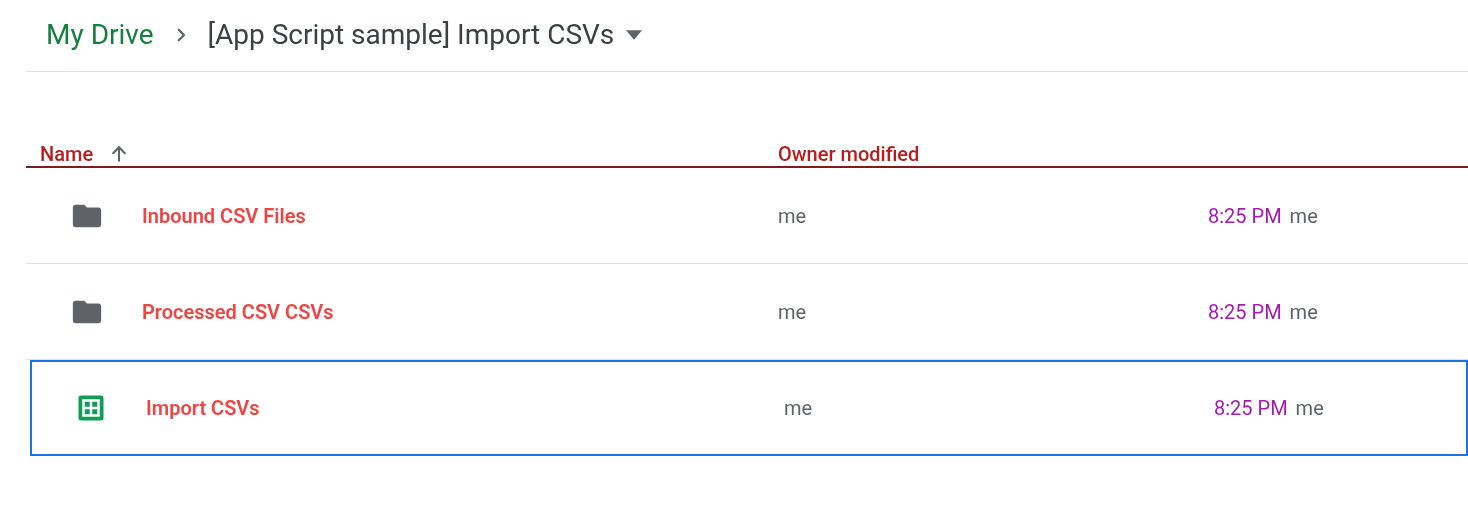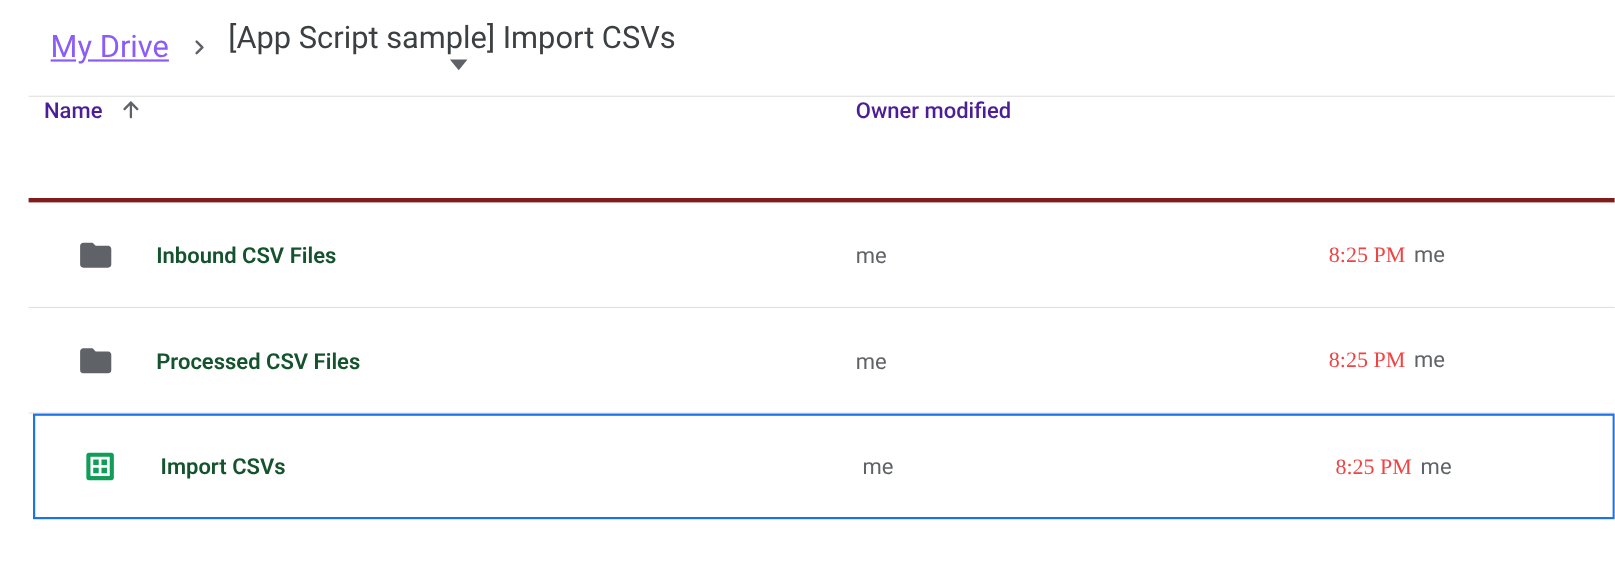--- a/index.html
+++ b/index.html
@@ -16,51 +16,49 @@
   
   .breadcrumb {
     display: flex;
     align-items: center;
     padding: 18px 0 20px 46px;
     font-size: 28px;
     color: #3c4043;
   }
   .crumb-root {
     cursor: pointer;
-    color: #8b5cf6;
-    text-decoration: underline;
+    color: #15803d;
   }
   .crumb-sep {
     margin: 0 18px;
     color: #5f6368;
     display: inline-flex;
   }
   .crumb-current {
     display: flex;
     align-items: center;
     cursor: pointer;
-    flex-direction: column;
   }
   .dropdown-tri {
     margin-left: 12px;
     display: inline-flex;
   }
 
   
   .table {
     border-top: 1px solid #e0e0e0;
     margin-left: 26px;
     margin-right: 0;
   }
   .hdr-row {
     display: flex;
-    align-items: flex-start;
+    align-items: flex-end;
     height: 96px;
-    border-bottom: 4px solid #7f1d1d;
-    color: #4c1d95;
+    border-bottom: 2px solid #7f1d1d;
+    color: #b91c1c;
     font-weight: 500;
     font-size: 20px;
   }
   .col-name { flex: 0 0 752px; display:flex; align-items:center; padding-left: 14px;}
   .col-owner { flex: 0 0 430px; }
   .col-modified { flex: 1 1 auto; }
 
   .sort-arrow { margin-left: 16px; display:inline-flex; }
 
   .file-row {
@@ -74,35 +72,35 @@
     position: relative;
   }
   .file-row.selected {
     border: 2px solid #1a73e8;
     border-left: 2px solid #1a73e8;
     margin-left: 4px;
     z-index: 1;
   }
   .file-row .col-name {
     font-weight: 600;
-    color: #14532d;
+    color: #ef4444;
   }
   .file-icon {
     width: 34px;
     height: 34px;
     margin-left: 30px;
     margin-right: 38px;
     display: inline-flex;
     align-items: center;
     justify-content: center;
     flex-shrink: 0;
   }
   .file-row.selected .file-icon { margin-left: 28px; }
 
-  .mod-time { color:#ef4444;font-family:Liberation Serif, serif; }
+  .mod-time { color:#a21caf; }
   .mod-by { margin-left: 8px; color:#5f6368; }
 </style>
 </head>
 <body>
 
 <div class="breadcrumb">
   <span class="crumb-root">My Drive</span>
   <span class="crumb-sep">
     <svg width="18" height="18" viewBox="0 0 24 24" fill="none" stroke="#5f6368" stroke-width="3" stroke-linecap="round" stroke-linejoin="round">
         <polyline points="9 5 16 12 9 19"></polyline>
@@ -146,21 +144,21 @@
         <div class="col-owner">me</div>
         <div class="col-modified"><span class="mod-time">8:25 PM</span><span class="mod-by">me</span></div>
       </div>
       <div class="file-row">
         <div class="col-name">
           <span class="file-icon">
             <svg width="34" height="34" viewBox="0 0 24 24">
               <path fill="#5f6368" d="M10 4H4c-1.1 0-2 .9-2 2v12c0 1.1.9 2 2 2h16c1.1 0 2-.9 2-2V8c0-1.1-.9-2-2-2h-8l-2-2z"></path>
             </svg>
           </span>
-          <span>Processed CSV Files</span>
+          <span>Processed CSV CSVs</span>
         </div>
         <div class="col-owner">me</div>
         <div class="col-modified"><span class="mod-time">8:25 PM</span><span class="mod-by">me</span></div>
       </div>
       <div class="file-row selected">
         <div class="col-name">
           <span class="file-icon">
             <svg width="30" height="30" viewBox="0 0 24 24">
               <rect x="2" y="2" width="20" height="20" rx="2" fill="#0f9d58"></rect>
               <rect x="6" y="6" width="12" height="12" fill="none" stroke="#fff" stroke-width="2"></rect>

